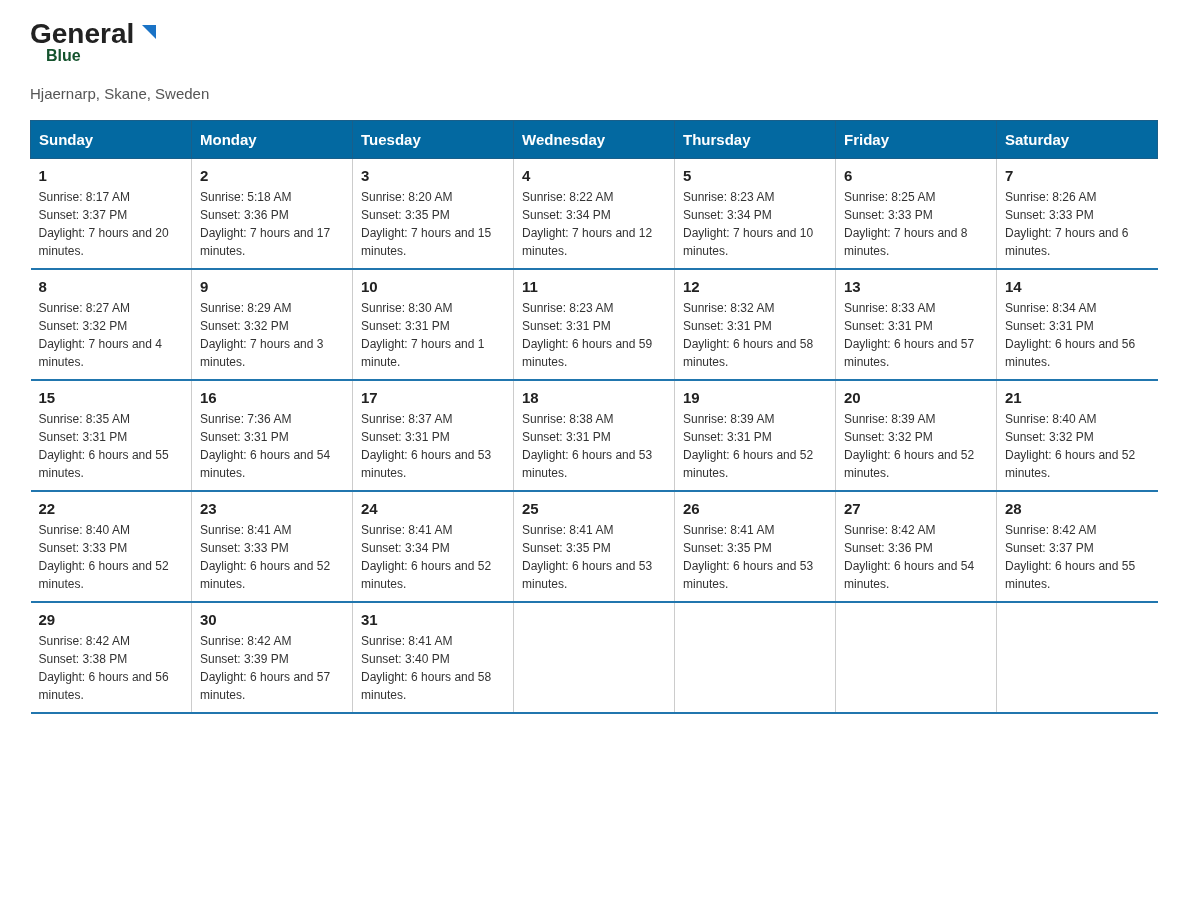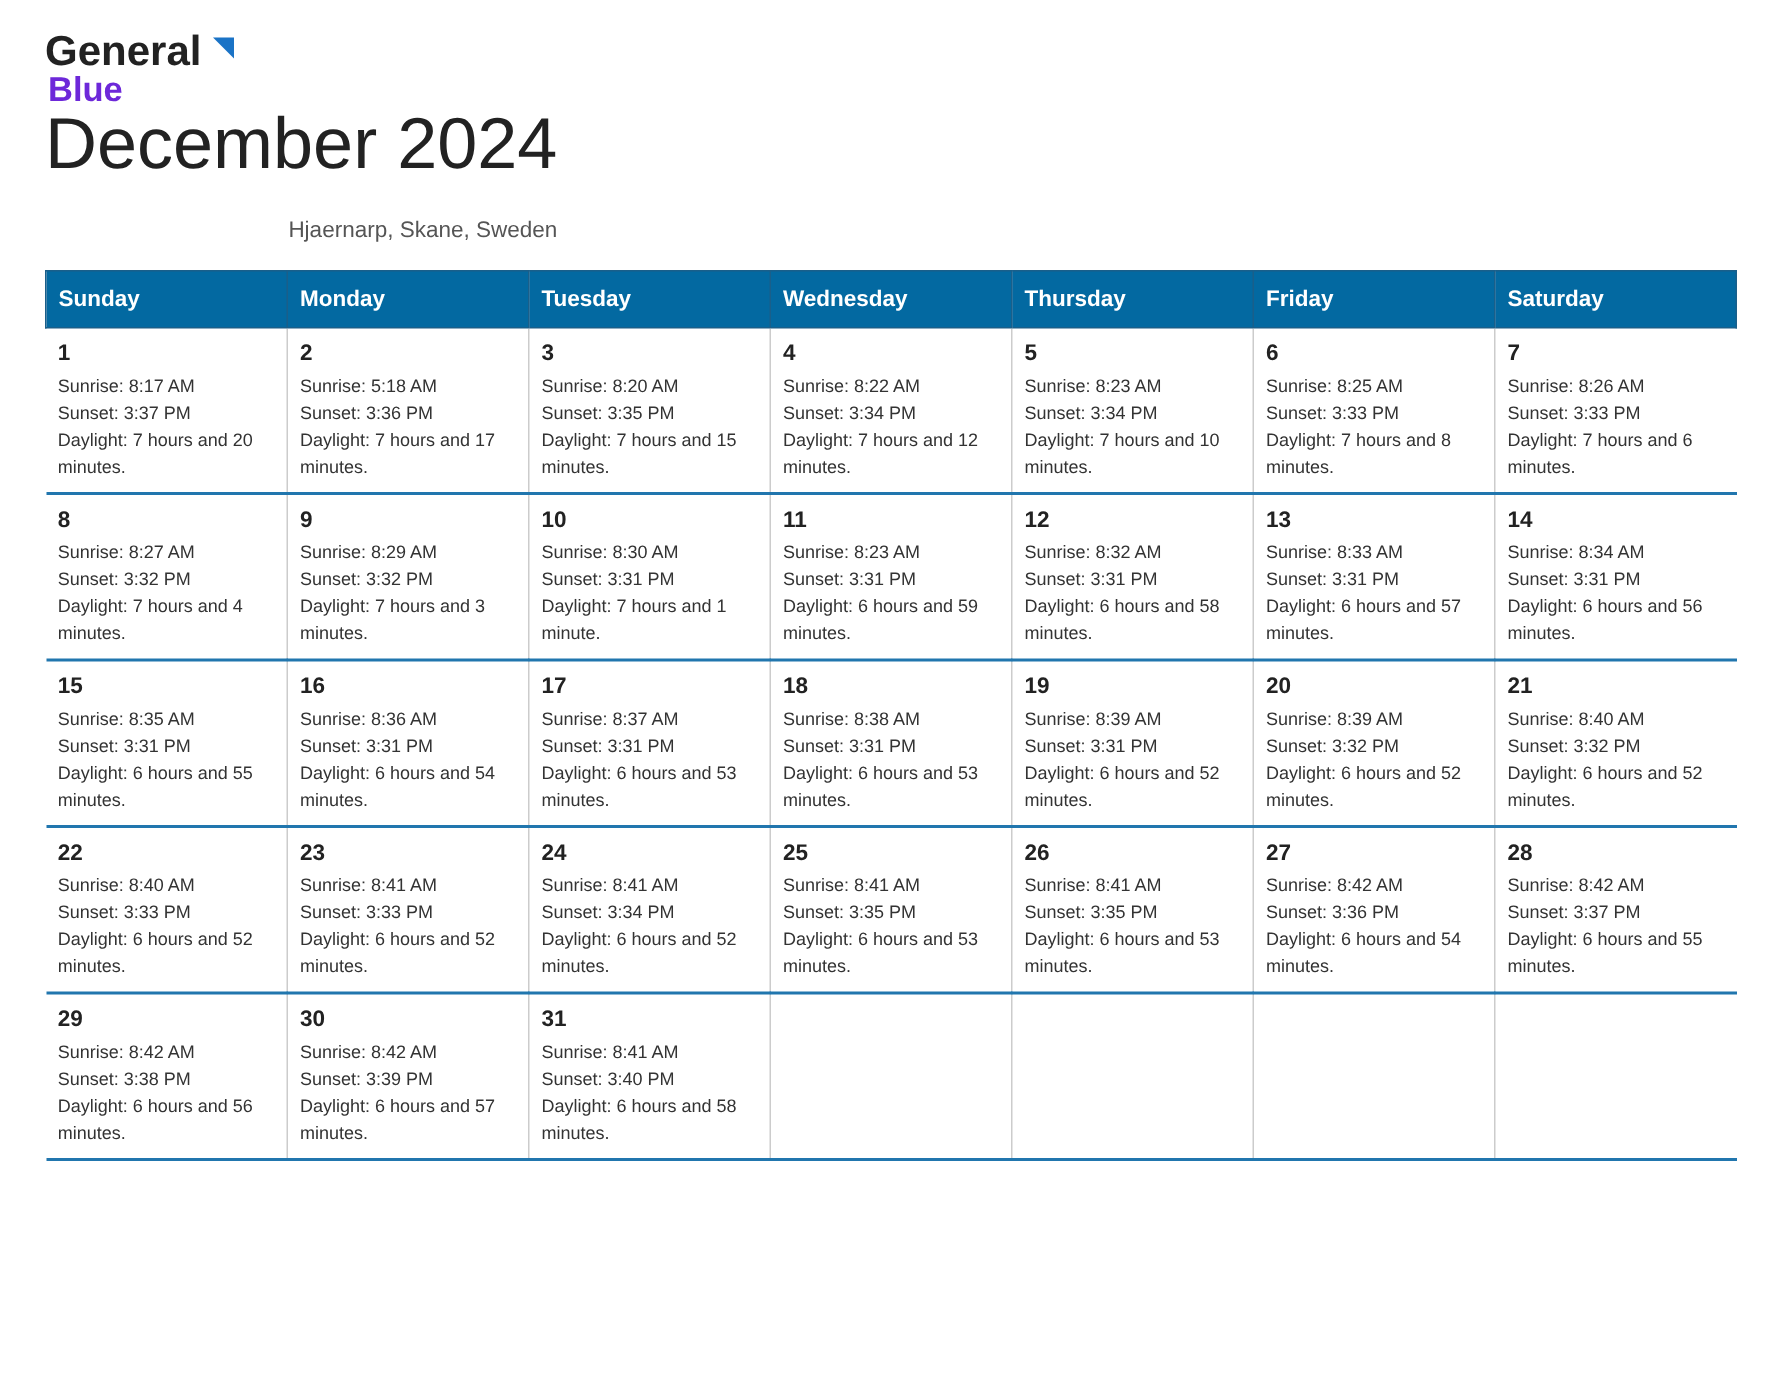--- a/index.html
+++ b/index.html
@@ -25,24 +25,24 @@
     }
     .logo-top {
       font-size: 28px;
       font-weight: bold;
       color: #222;
       display: flex;
       align-items: center;
       gap: 2px;
     }
     .logo-bottom {
-      color: #6d28d9;
-      font-size: 23px;
+      color: #14532d;
+      font-size: 16px;
       font-weight: bold;
-      margin-left: 2px;
+      margin-left: 16px;
     }
     .title-block {
       text-align: right;
     }
     .month-year {
       font-size: 48px;
       font-weight: normal;
       color: #222;
       line-height: 1.1;
     }
@@ -103,21 +103,20 @@
       <span>General</span>
         <span style="position:relative; display:inline-block; margin-left:2px;">
         <svg width="22" height="22" viewBox="0 0 22 22">
           <polygon points="4,4 18,4 18,18" fill="#1a73c6"></polygon>
         </svg>
       </span>
     </div>
     <div class="logo-bottom">Blue</div>
   </div>
   <div class="title-block">
-    <div class="month-year">December 2024</div>
     <div class="location">Hjaernarp, Skane, Sweden</div>
   </div>
 </div>
 
 <table>
   <thead>
     <tr>
       <th>Sunday</th>
       <th>Monday</th>
       <th>Tuesday</th>
@@ -249,21 +248,21 @@
         <span class="day-num">15</span>
         <div class="day-info">
           <span>Sunrise: 8:35 AM</span><br>
           <span>Sunset: 3:31 PM</span><br>
           <span>Daylight: 6 hours and 55 minutes.</span>
         </div>
       </td>
         <td>
         <span class="day-num">16</span>
         <div class="day-info">
-          <span>Sunrise: 8:36 AM</span><br>
+          <span>Sunrise: 7:36 AM</span><br>
           <span>Sunset: 3:31 PM</span><br>
           <span>Daylight: 6 hours and 54 minutes.</span>
         </div>
       </td>
         <td>
         <span class="day-num">17</span>
         <div class="day-info">
           <span>Sunrise: 8:37 AM</span><br>
           <span>Sunset: 3:31 PM</span><br>
           <span>Daylight: 6 hours and 53 minutes.</span>

